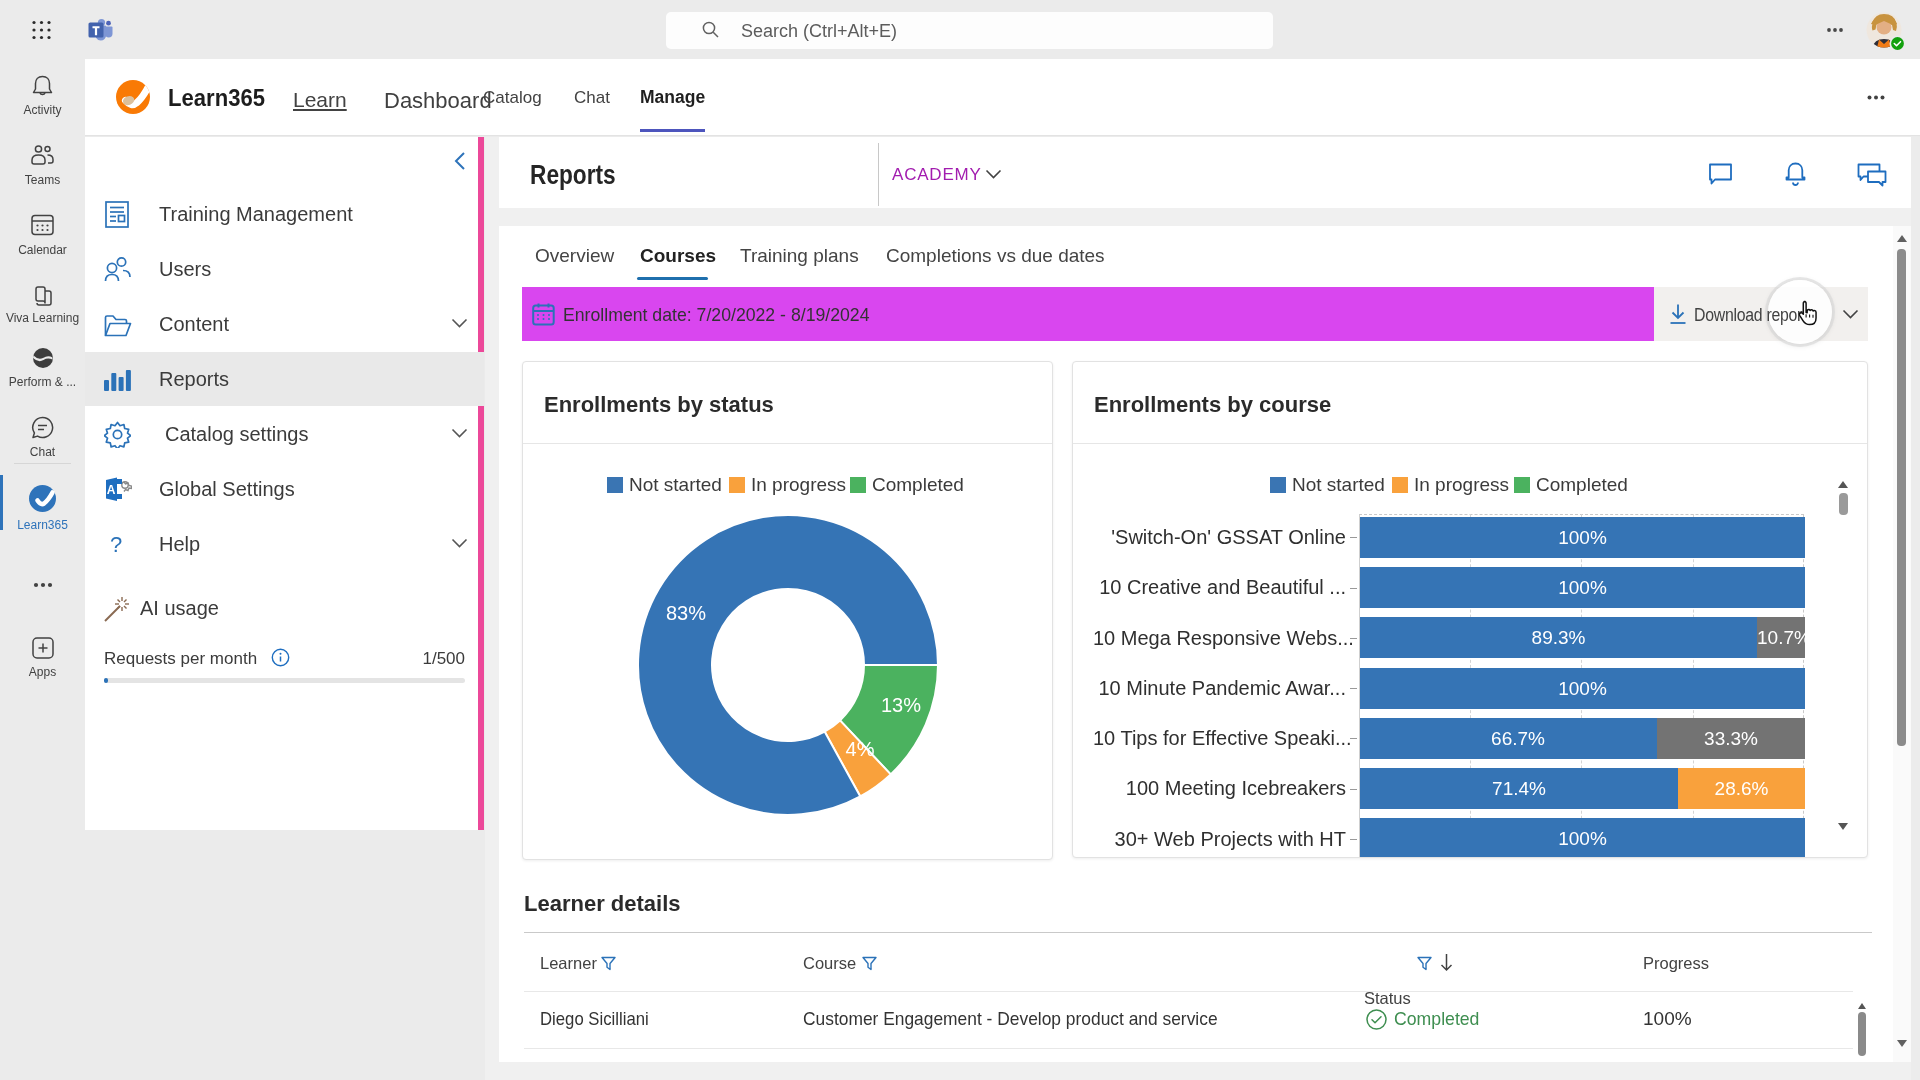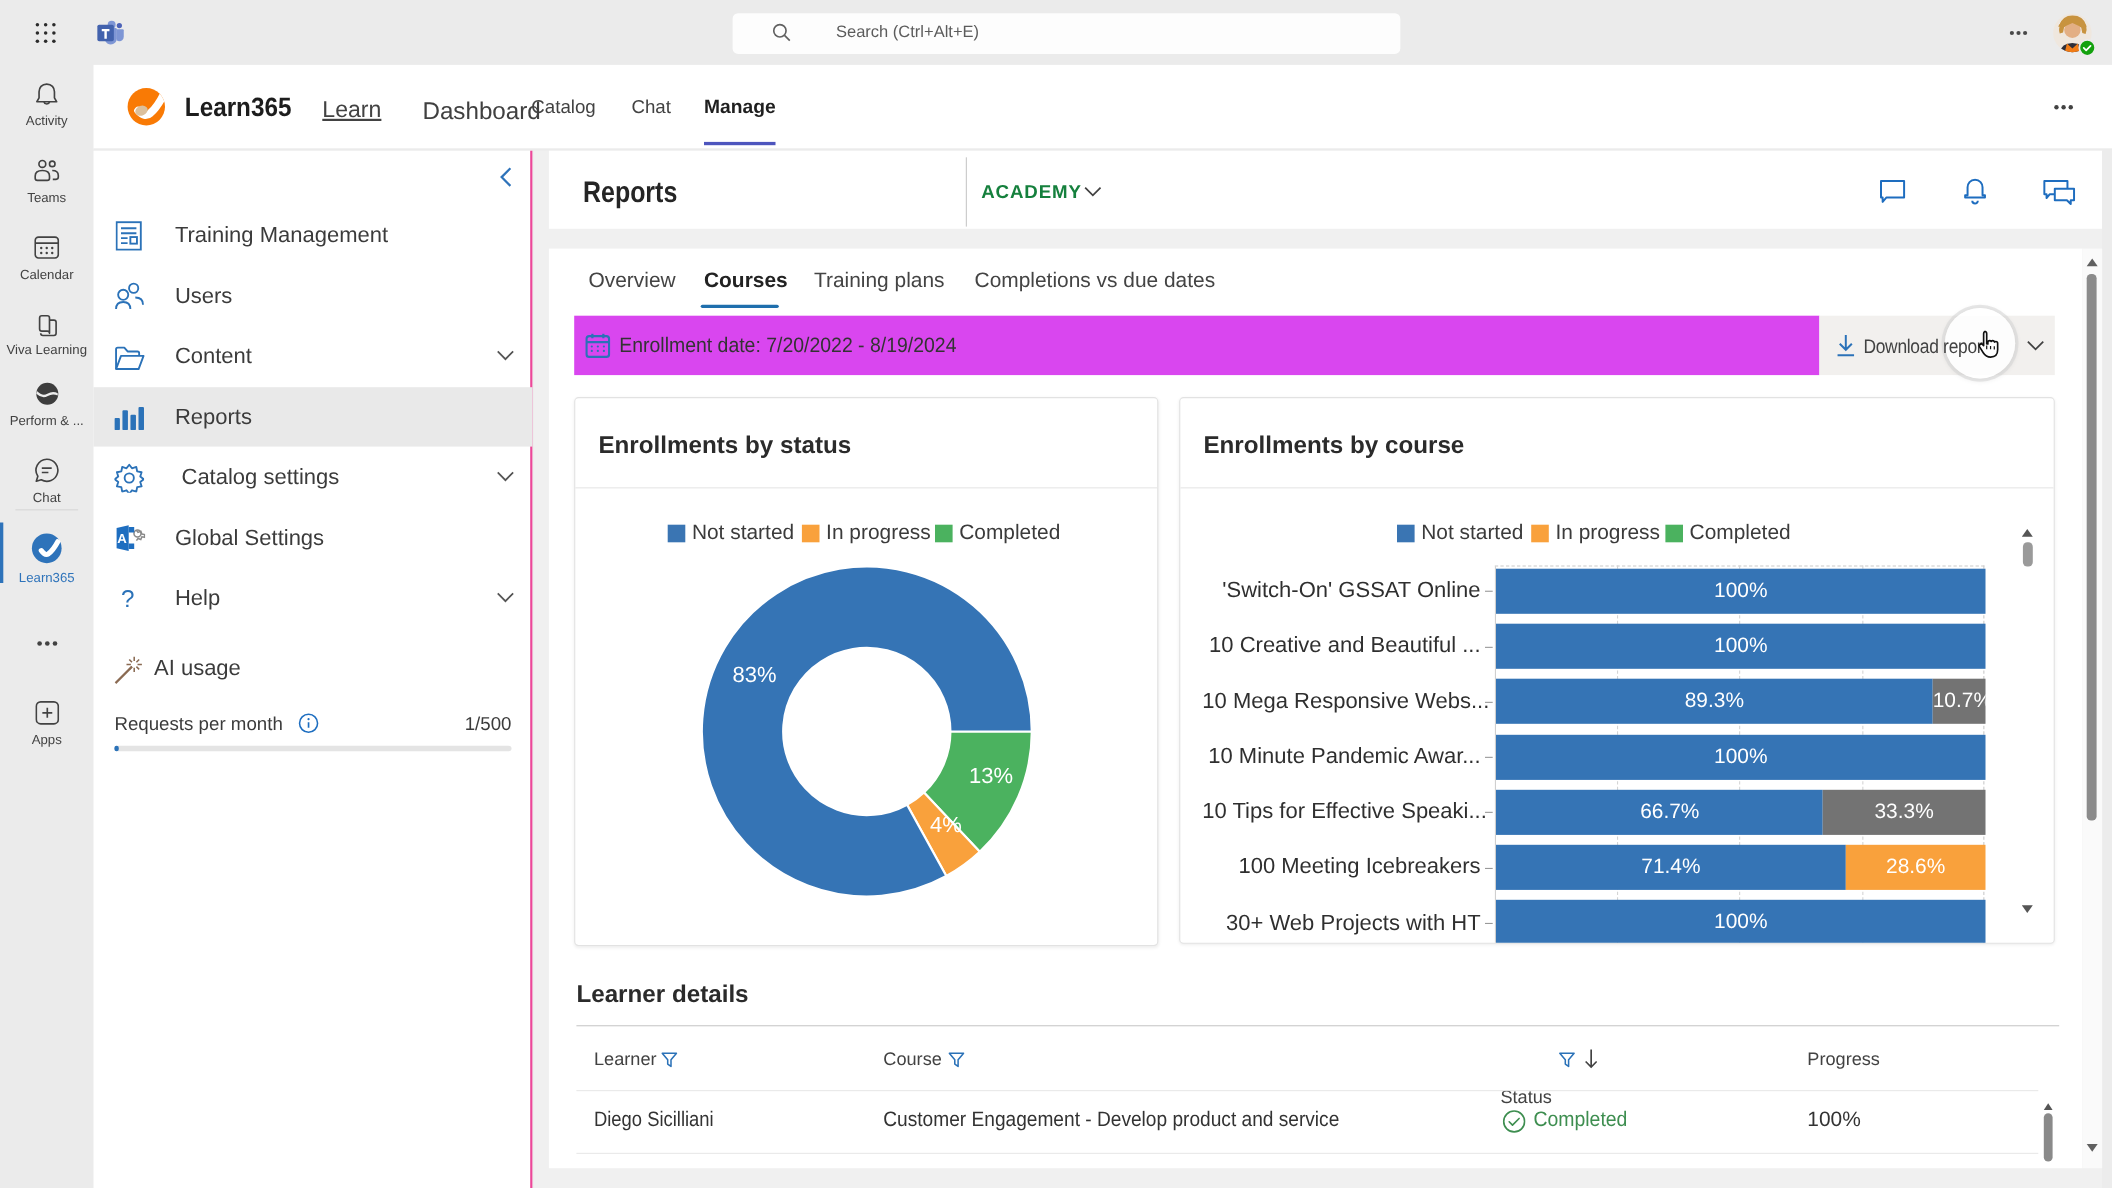--- a/index.html
+++ b/index.html
@@ -38,21 +38,21 @@
     <path d="M8 7.5 h9 a1.2,1.2 0 0 1 1.2,1.2 v8.3 a5.5,5.5 0 0 1 -5.5,5.5 a5.5,5.5 0 0 1 -4.7 -2.7 z" fill="#7e96d5"></path>
     <rect x="0.5" y="4.5" width="15" height="15" rx="1.6" fill="#4262ad"></rect>
     <path d="M4.5 8.3 h7 v2 h-2.4 v7 h-2.2 v-7 H4.5 z" fill="#fff"></path>
   </svg>
 
   <div class="abs" style="left:666px;top:12px;width:607px;height:37px;background:#fdfdfd;border-radius:5px;"></div>
   <svg class="abs" style="left:702px;top:21px;" width="17" height="17" viewBox="0 0 17 17">
     <circle cx="7" cy="7" r="5.6" fill="none" stroke="#616161" stroke-width="1.5"></circle>
     <line x1="11.2" y1="11.2" x2="16" y2="16" stroke="#616161" stroke-width="1.5"></line>
   </svg>
-  <div class="abs" style="left:741px;top:21px;font-size:15px;color:#5c5c5c;margin-left:19px;">Search (Ctrl+Alt+E)</div>
+  <div class="abs" style="left:741px;top:21px;font-size:18px;color:#5c5c5c;">Search (Ctrl+Alt+E)</div>
 
   <svg class="abs" style="left:1826px;top:27px;" width="18" height="6" viewBox="0 0 18 6">
     <g fill="#484848">
         <circle cx="3" cy="3" r="1.9"></circle>
         <circle cx="9" cy="3" r="1.9"></circle>
         <circle cx="15" cy="3" r="1.9"></circle>
       </g>
   </svg>
 
   <svg class="abs" style="left:1866px;top:12px;" width="40" height="40" viewBox="0 0 40 40">
@@ -171,21 +171,21 @@
   <div class="abs" style="left:555px;top:70px;width:65px;height:3px;background:#4d55bd;"></div>
   <svg class="abs" style="left:1782px;top:36px;" width="18" height="5" viewBox="0 0 18 5">
     <g fill="#424242">
         <circle cx="2.5" cy="2.5" r="2"></circle>
         <circle cx="9" cy="2.5" r="2"></circle>
         <circle cx="15.5" cy="2.5" r="2"></circle>
       </g>
   </svg>
 </div>
 
-<div class="abs" id="sidebar" style="left:85px;top:137px;width:399px;height:943px;background:#fff;border-right:2px solid #ec4899;font-size:20px;color:#3b3b3b;">
+<div class="abs" id="sidebar" style="left:85px;top:137px;width:399px;height:693px;background:#fff;border-right:6px solid #ec4899;font-size:20px;color:#3b3b3b;">
   <svg class="abs" style="left:367px;top:14px;" width="16" height="20" viewBox="0 0 16 20">
     <path d="M12 2 L4 10 L12 18" fill="none" stroke="#2e73ba" stroke-width="2"></path>
   </svg>
 
   <svg class="abs" style="left:20px;top:64px;" width="25" height="27" viewBox="0 0 25 27">
     <rect x="1" y="1" width="22" height="25" fill="none" stroke="#2b72b8" stroke-width="1.7"></rect>
     <line x1="5" y1="6.5" x2="19" y2="6.5" stroke="#2b72b8" stroke-width="1.7"></line>
     <line x1="5" y1="11" x2="19" y2="11" stroke="#2b72b8" stroke-width="1.7"></line>
     <line x1="5" y1="15.5" x2="11" y2="15.5" stroke="#2b72b8" stroke-width="1.7"></line>
     <line x1="5" y1="20" x2="11" y2="20" stroke="#2b72b8" stroke-width="1.7"></line>
@@ -271,21 +271,21 @@
   <div class="abs" style="left:240px;top:512px;width:140px;text-align:right;font-size:17px;">1/500</div>
   <div class="abs" style="left:19px;top:541px;width:361px;height:5px;background:#e4e4e4;border-radius:3px;"></div>
   <div class="abs" style="left:19px;top:541px;width:4px;height:5px;background:#2b72b8;border-radius:3px;"></div>
 </div>
 
 <div class="abs" style="left:485px;top:137px;width:1435px;height:943px;background:#f0f0f0;"></div>
 
 <div class="abs" style="left:499px;top:137px;width:1412px;height:71px;background:#fff;">
   <div class="abs" style="left:31px;top:23px;font-size:27px;font-weight:600;color:#252525;transform:scaleX(0.84);transform-origin:left top;">Reports</div>
   <div class="abs" style="left:379px;top:6px;width:1px;height:63px;background:#c8c8c8;"></div>
-  <div class="abs" style="left:393px;top:28px;font-size:17px;font-weight:bold;color:#15803d;letter-spacing:0.8px;">ACADEMY</div>
+  <div class="abs" style="left:393px;top:28px;font-size:17px;font-weight:normal;color:#a21caf;letter-spacing:0.8px;">ACADEMY</div>
   <svg class="abs" style="left:486px;top:32px;" width="17" height="11" viewBox="0 0 17 11">
     <path d="M1.5 1.5 L8.5 8.5 L15.5 1.5" fill="none" stroke="#424242" stroke-width="1.6"></path>
   </svg>
   <svg class="abs" style="left:1209px;top:26px;" width="25" height="24" viewBox="0 0 25 24">
     <path d="M2 1.5 h21 v15 h-16 l-3.5 4 v-4 h-1.5 z" fill="none" stroke="#1e6dbf" stroke-width="1.8" stroke-linejoin="round"></path>
   </svg>
   <svg class="abs" style="left:1286px;top:25px;" width="21" height="25" viewBox="0 0 21 25">
     <path d="M10.5 1.5 c4.3 0 6.8 3.1 6.8 6.8 v7.2 h2.2 v2 h-18 v-2 h2.2 v-7.2 c0 -3.7 2.5 -6.8 6.8 -6.8z" fill="none" stroke="#1e6dbf" stroke-width="1.8" stroke-linejoin="round"></path>
     <path d="M8 20.5 a2.5 2.5 0 0 0 5 0" fill="none" stroke="#1e6dbf" stroke-width="1.8"></path>
   </svg>

